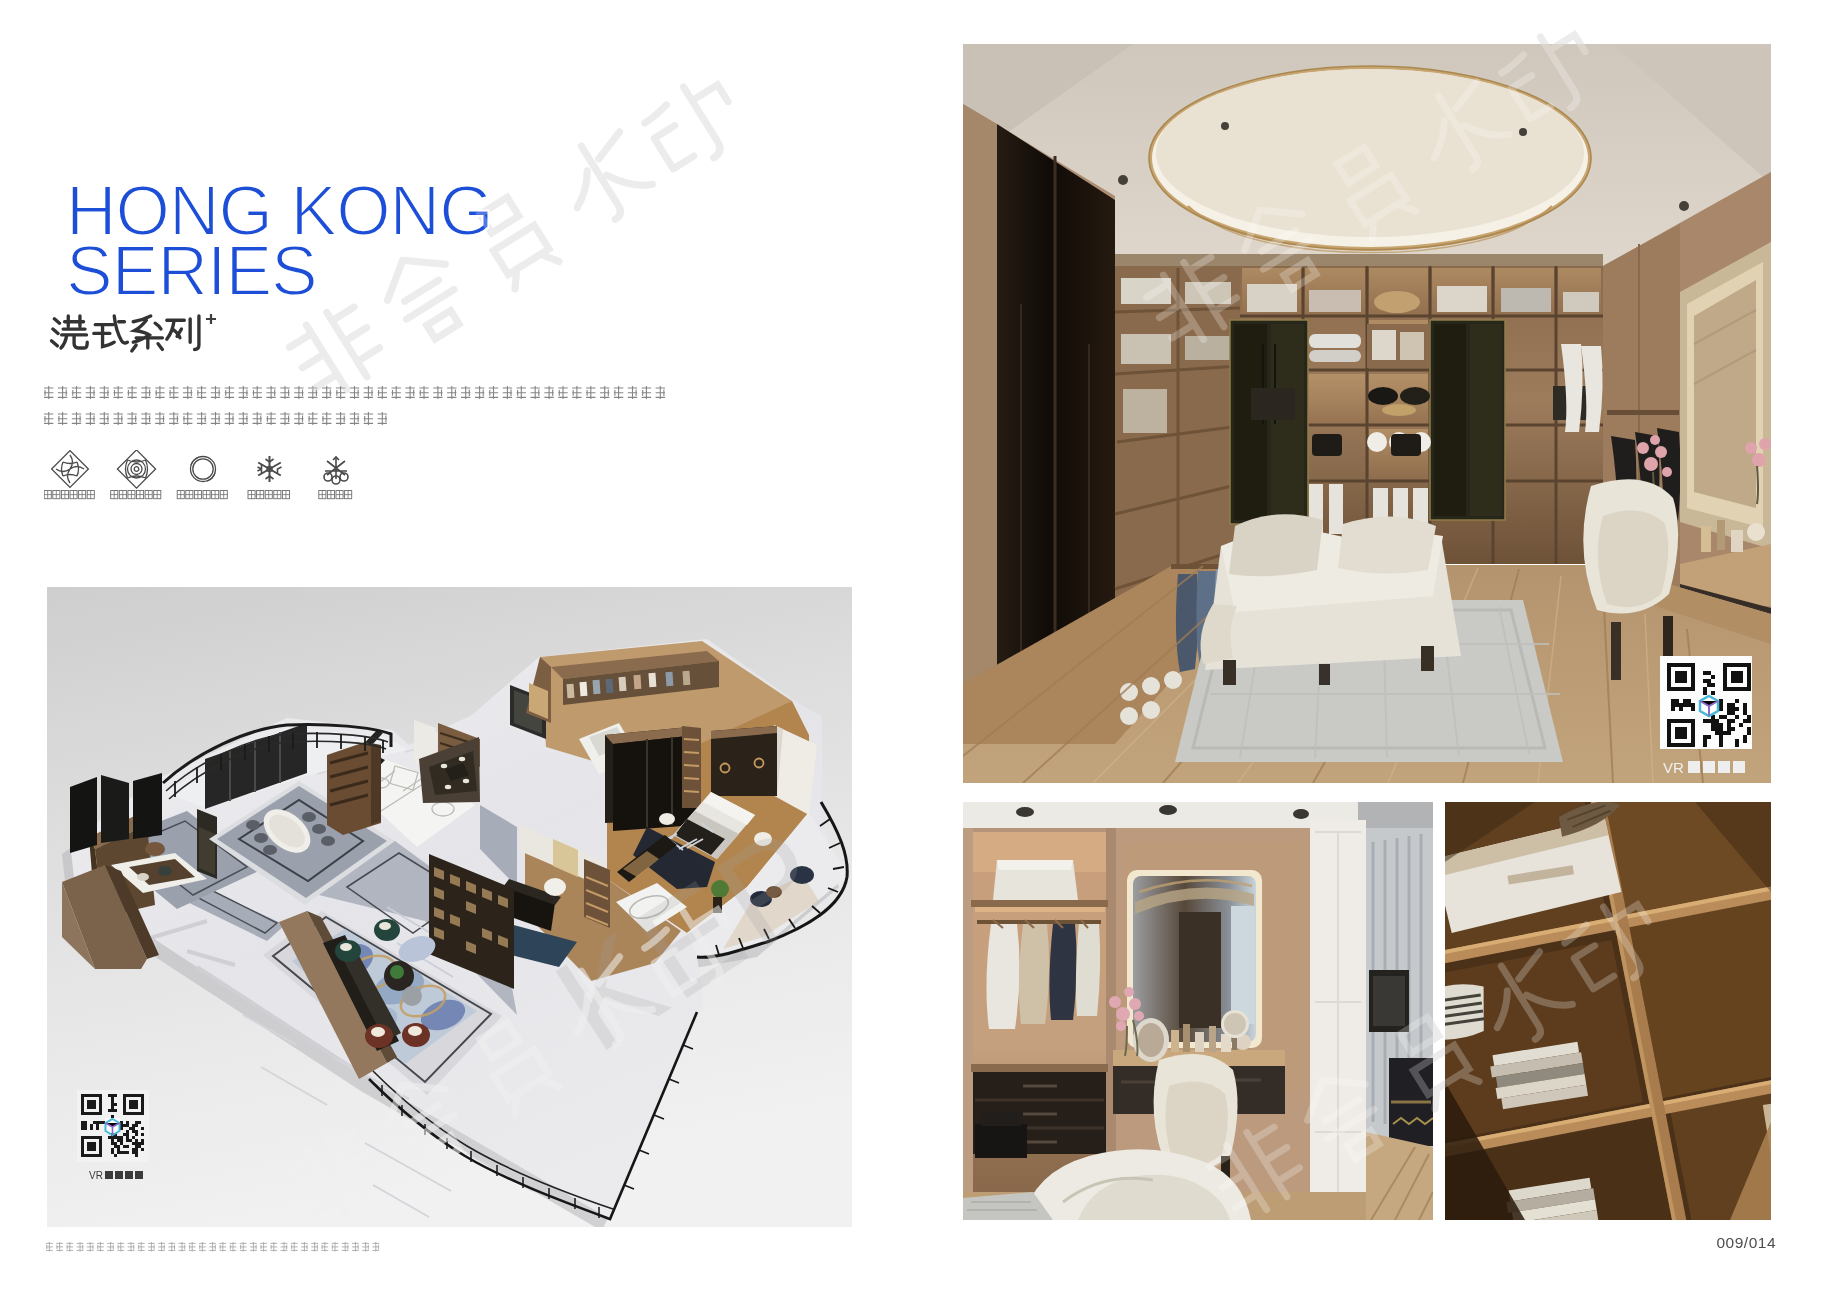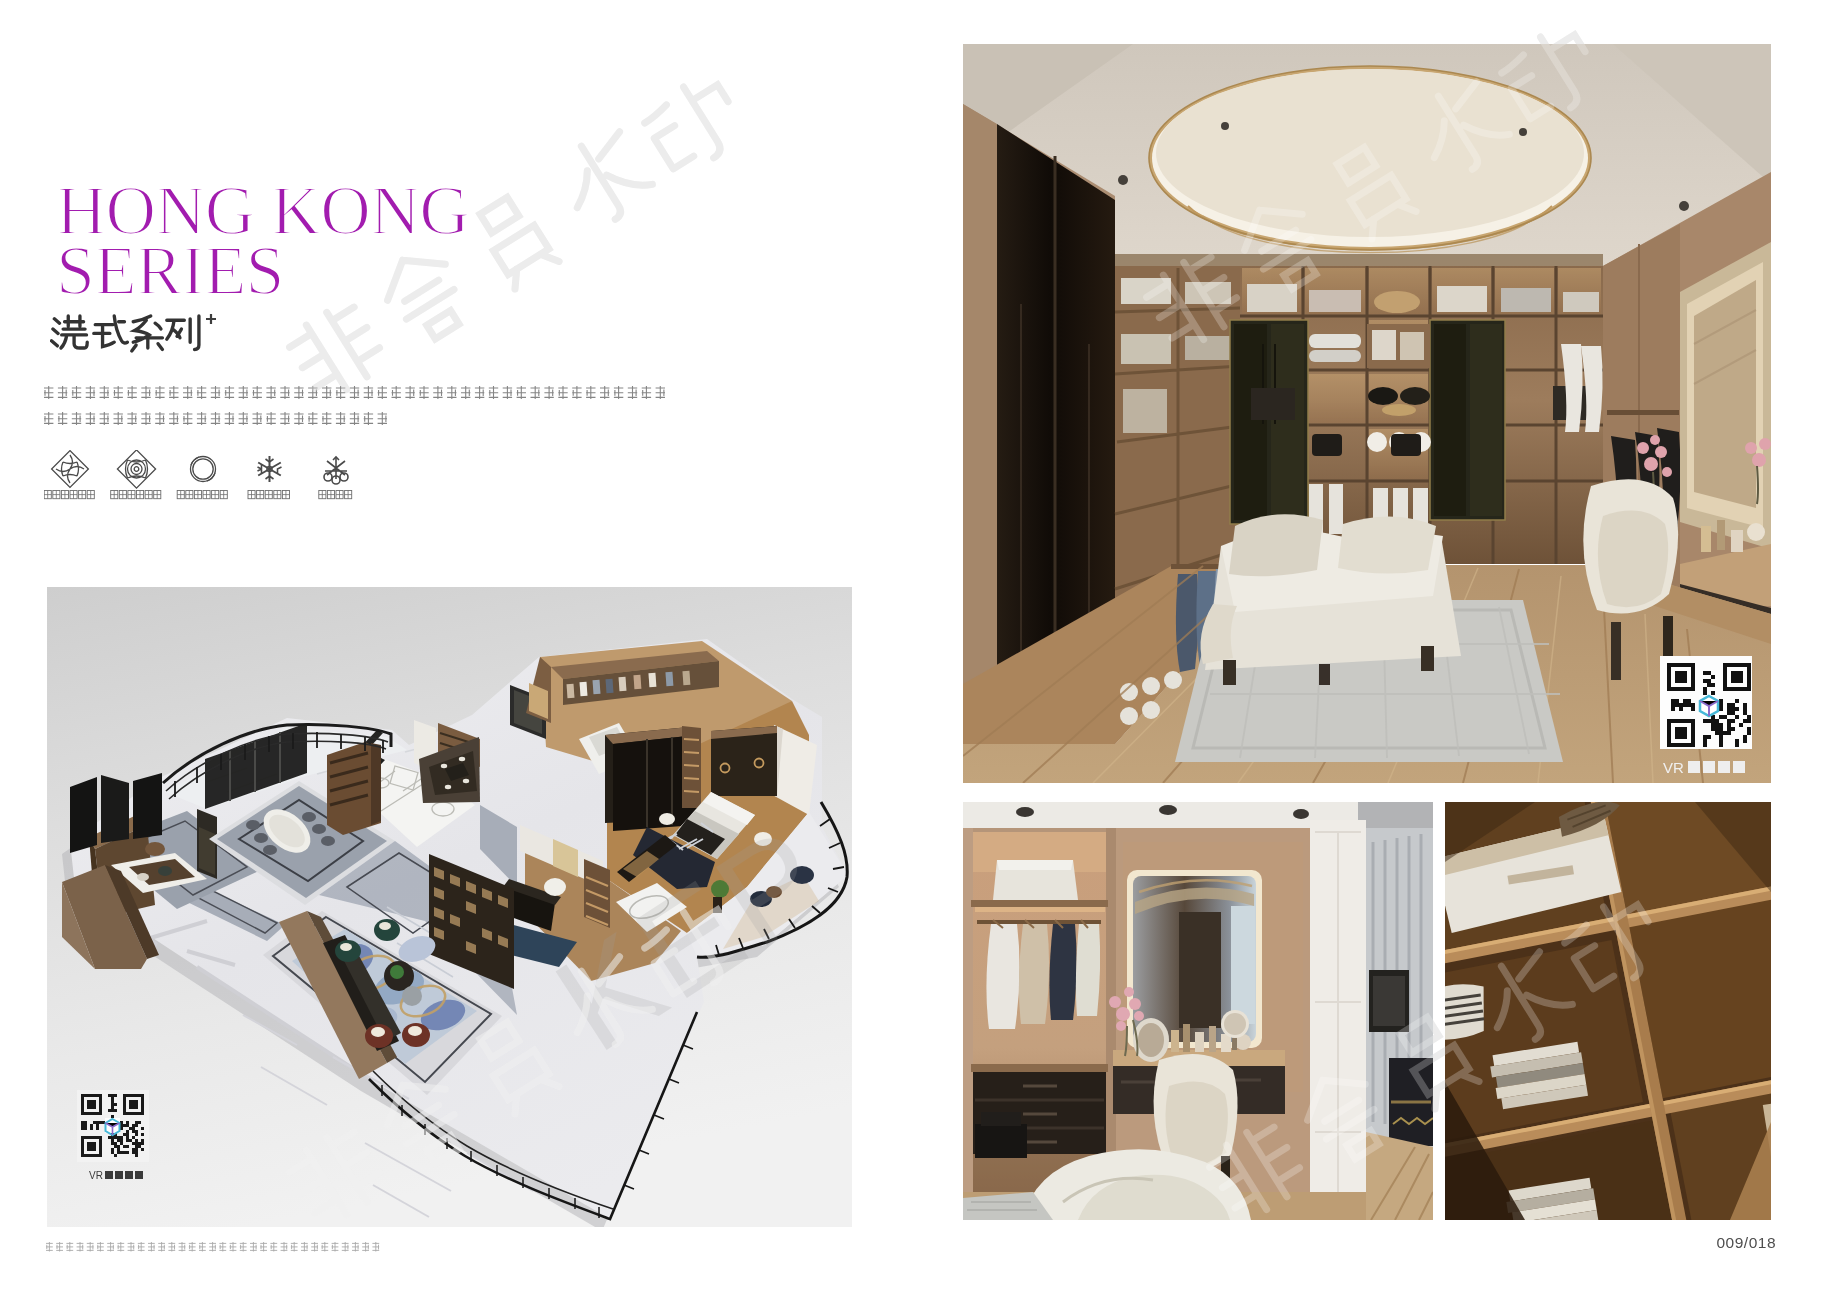--- a/index.html
+++ b/index.html
@@ -58,21 +58,21 @@
 <use href="#wmgw" transform="translate(335,352) rotate(-32)"></use>
     <use href="#wmgw" transform="translate(1192,302) rotate(-32)"></use>
     <use href="#wmgw" transform="translate(335,1177) rotate(-32)"></use>
     <use href="#wmgw" transform="translate(1255,1172) rotate(-32)"></use>
 </svg>
 
 <svg class="abs" style="left:0;top:0;z-index:2;pointer-events:none;" width="1836" height="1307" viewBox="0 0 1836 1307">
 <use href="#wmg" transform="translate(335,1177) rotate(-32)" opacity="0.4"></use>
 </svg>
 
-<div class="abs" style="left:56px;top:181px;z-index:2;color:#a21caf;font-size:70px;line-height:60px;letter-spacing:-1px;font-family:Liberation Serif, serif;-webkit-text-stroke:2px #ffffff;">HONG KONG<br>SERIES</div>
+<div class="abs" style="left:66px;top:181px;z-index:2;color:#1d4ed8;font-size:70px;line-height:60px;letter-spacing:-1px;-webkit-text-stroke:2px #ffffff;">HONG KONG<br>SERIES</div>
 
 <div id="cn-title" class="abs" style="left:50px;top:313px;z-index:2;">
 <svg width="280" height="44" viewBox="0 0 280 44">
       <g transform="scale(0.73)">
 <g stroke="#333333" stroke-width="4.6" fill="none" stroke-linecap="round">
 
 <g>
  <path d="M6,8 l7,6 M4,22 l7,6 M2,38 l8,7"></path>
  <path d="M20,12 h26 M18,22 h30 M25,4 v14 M41,4 v14"></path>
  <path d="M16,30 h34 M23,30 q-2,12 -8,18 M33,30 v12 q0,6 8,6 h6 q4,0 4,-8"></path>
@@ -919,13 +919,13 @@
 <polygon points="0,0 90,0 0,60" fill="#3a2512" opacity="0.5"></polygon>
 
 <polygon points="285,418 326,320 326,418" fill="#a87e4e" opacity="0.9"></polygon>
 </svg>
 </div>
 
 <div id="footnote" class="abs" style="left:46px;top:1240px;z-index:2;"><svg width="340" height="14" viewBox="0 0 340 14">
       <path d="M0.0,3.4h6.8M0.0,6.9h6.8M0.0,10.4h6.8M3.4,2.0v9.5M0.8,4.8v4.3M10.2,3.4h6.8M10.2,6.9h6.8M10.2,10.4h6.8M13.6,2.0v9.5M11.0,4.8v4.3M20.4,3.4h6.8M20.4,6.9h6.8M20.4,10.4h6.8M23.8,2.0v9.5M21.2,4.8v4.3M30.6,3.4h6.8M30.6,6.9h6.8M30.6,10.4h6.8M34.0,2.0v9.5M36.7,4.7v4.8M40.8,3.4h6.8M40.8,6.9h6.8M40.8,10.4h6.8M44.2,2.0v9.5M46.9,4.7v4.8M51.0,3.4h6.8M51.0,6.9h6.8M51.0,10.4h6.8M54.4,2.0v9.5M51.8,4.8v4.3M61.2,3.4h6.8M61.2,6.9h6.8M61.2,10.4h6.8M64.6,2.0v9.5M67.3,4.7v4.8M71.4,3.4h6.8M71.4,6.9h6.8M71.4,10.4h6.8M74.8,2.0v9.5M72.2,4.8v4.3M81.6,3.4h6.8M81.6,6.9h6.8M81.6,10.4h6.8M85.0,2.0v9.5M87.7,4.7v4.8M91.8,3.4h6.8M91.8,6.9h6.8M91.8,10.4h6.8M95.2,2.0v9.5M92.6,4.8v4.3M102.0,3.4h6.8M102.0,6.9h6.8M102.0,10.4h6.8M105.4,2.0v9.5M108.1,4.7v4.8M112.2,3.4h6.8M112.2,6.9h6.8M112.2,10.4h6.8M115.6,2.0v9.5M118.3,4.7v4.8M122.4,3.4h6.8M122.4,6.9h6.8M122.4,10.4h6.8M125.8,2.0v9.5M128.5,4.7v4.8M132.6,3.4h6.8M132.6,6.9h6.8M132.6,10.4h6.8M136.0,2.0v9.5M138.7,4.7v4.8M142.8,3.4h6.8M142.8,6.9h6.8M142.8,10.4h6.8M146.2,2.0v9.5M143.6,4.8v4.3M153.0,3.4h6.8M153.0,6.9h6.8M153.0,10.4h6.8M156.4,2.0v9.5M153.8,4.8v4.3M163.2,3.4h6.8M163.2,6.9h6.8M163.2,10.4h6.8M166.6,2.0v9.5M169.3,4.7v4.8M173.4,3.4h6.8M173.4,6.9h6.8M173.4,10.4h6.8M176.8,2.0v9.5M174.2,4.8v4.3M183.6,3.4h6.8M183.6,6.9h6.8M183.6,10.4h6.8M187.0,2.0v9.5M184.4,4.8v4.3M193.8,3.4h6.8M193.8,6.9h6.8M193.8,10.4h6.8M197.2,2.0v9.5M194.6,4.8v4.3M204.0,3.4h6.8M204.0,6.9h6.8M204.0,10.4h6.8M207.4,2.0v9.5M210.1,4.7v4.8M214.2,3.4h6.8M214.2,6.9h6.8M214.2,10.4h6.8M217.6,2.0v9.5M215.0,4.8v4.3M224.4,3.4h6.8M224.4,6.9h6.8M224.4,10.4h6.8M227.8,2.0v9.5M225.2,4.8v4.3M234.6,3.4h6.8M234.6,6.9h6.8M234.6,10.4h6.8M238.0,2.0v9.5M240.7,4.7v4.8M244.8,3.4h6.8M244.8,6.9h6.8M244.8,10.4h6.8M248.2,2.0v9.5M245.6,4.8v4.3M255.0,3.4h6.8M255.0,6.9h6.8M255.0,10.4h6.8M258.4,2.0v9.5M261.1,4.7v4.8M265.2,3.4h6.8M265.2,6.9h6.8M265.2,10.4h6.8M268.6,2.0v9.5M271.3,4.7v4.8M275.4,3.4h6.8M275.4,6.9h6.8M275.4,10.4h6.8M278.8,2.0v9.5M276.2,4.8v4.3M285.6,3.4h6.8M285.6,6.9h6.8M285.6,10.4h6.8M289.0,2.0v9.5M286.4,4.8v4.3M295.8,3.4h6.8M295.8,6.9h6.8M295.8,10.4h6.8M299.2,2.0v9.5M301.9,4.7v4.8M306.0,3.4h6.8M306.0,6.9h6.8M306.0,10.4h6.8M309.4,2.0v9.5M312.1,4.7v4.8M316.2,3.4h6.8M316.2,6.9h6.8M316.2,10.4h6.8M319.6,2.0v9.5M322.3,4.7v4.8M326.4,3.4h6.8M326.4,6.9h6.8M326.4,10.4h6.8M329.8,2.0v9.5M332.5,4.7v4.8" stroke="#a9a9a9" stroke-width="0.9" fill="none"></path>
     </svg></div>
 
-<div class="abs" style="left:1696px;top:1234px;width:80px;text-align:right;z-index:2;color:#4e4e4e;font-size:15.5px;letter-spacing:0.5px;">009/018</div>
+<div class="abs" style="left:1696px;top:1234px;width:80px;text-align:right;z-index:2;color:#4e4e4e;font-size:15.5px;letter-spacing:0.5px;">009/014</div>
 
 </body></html>

